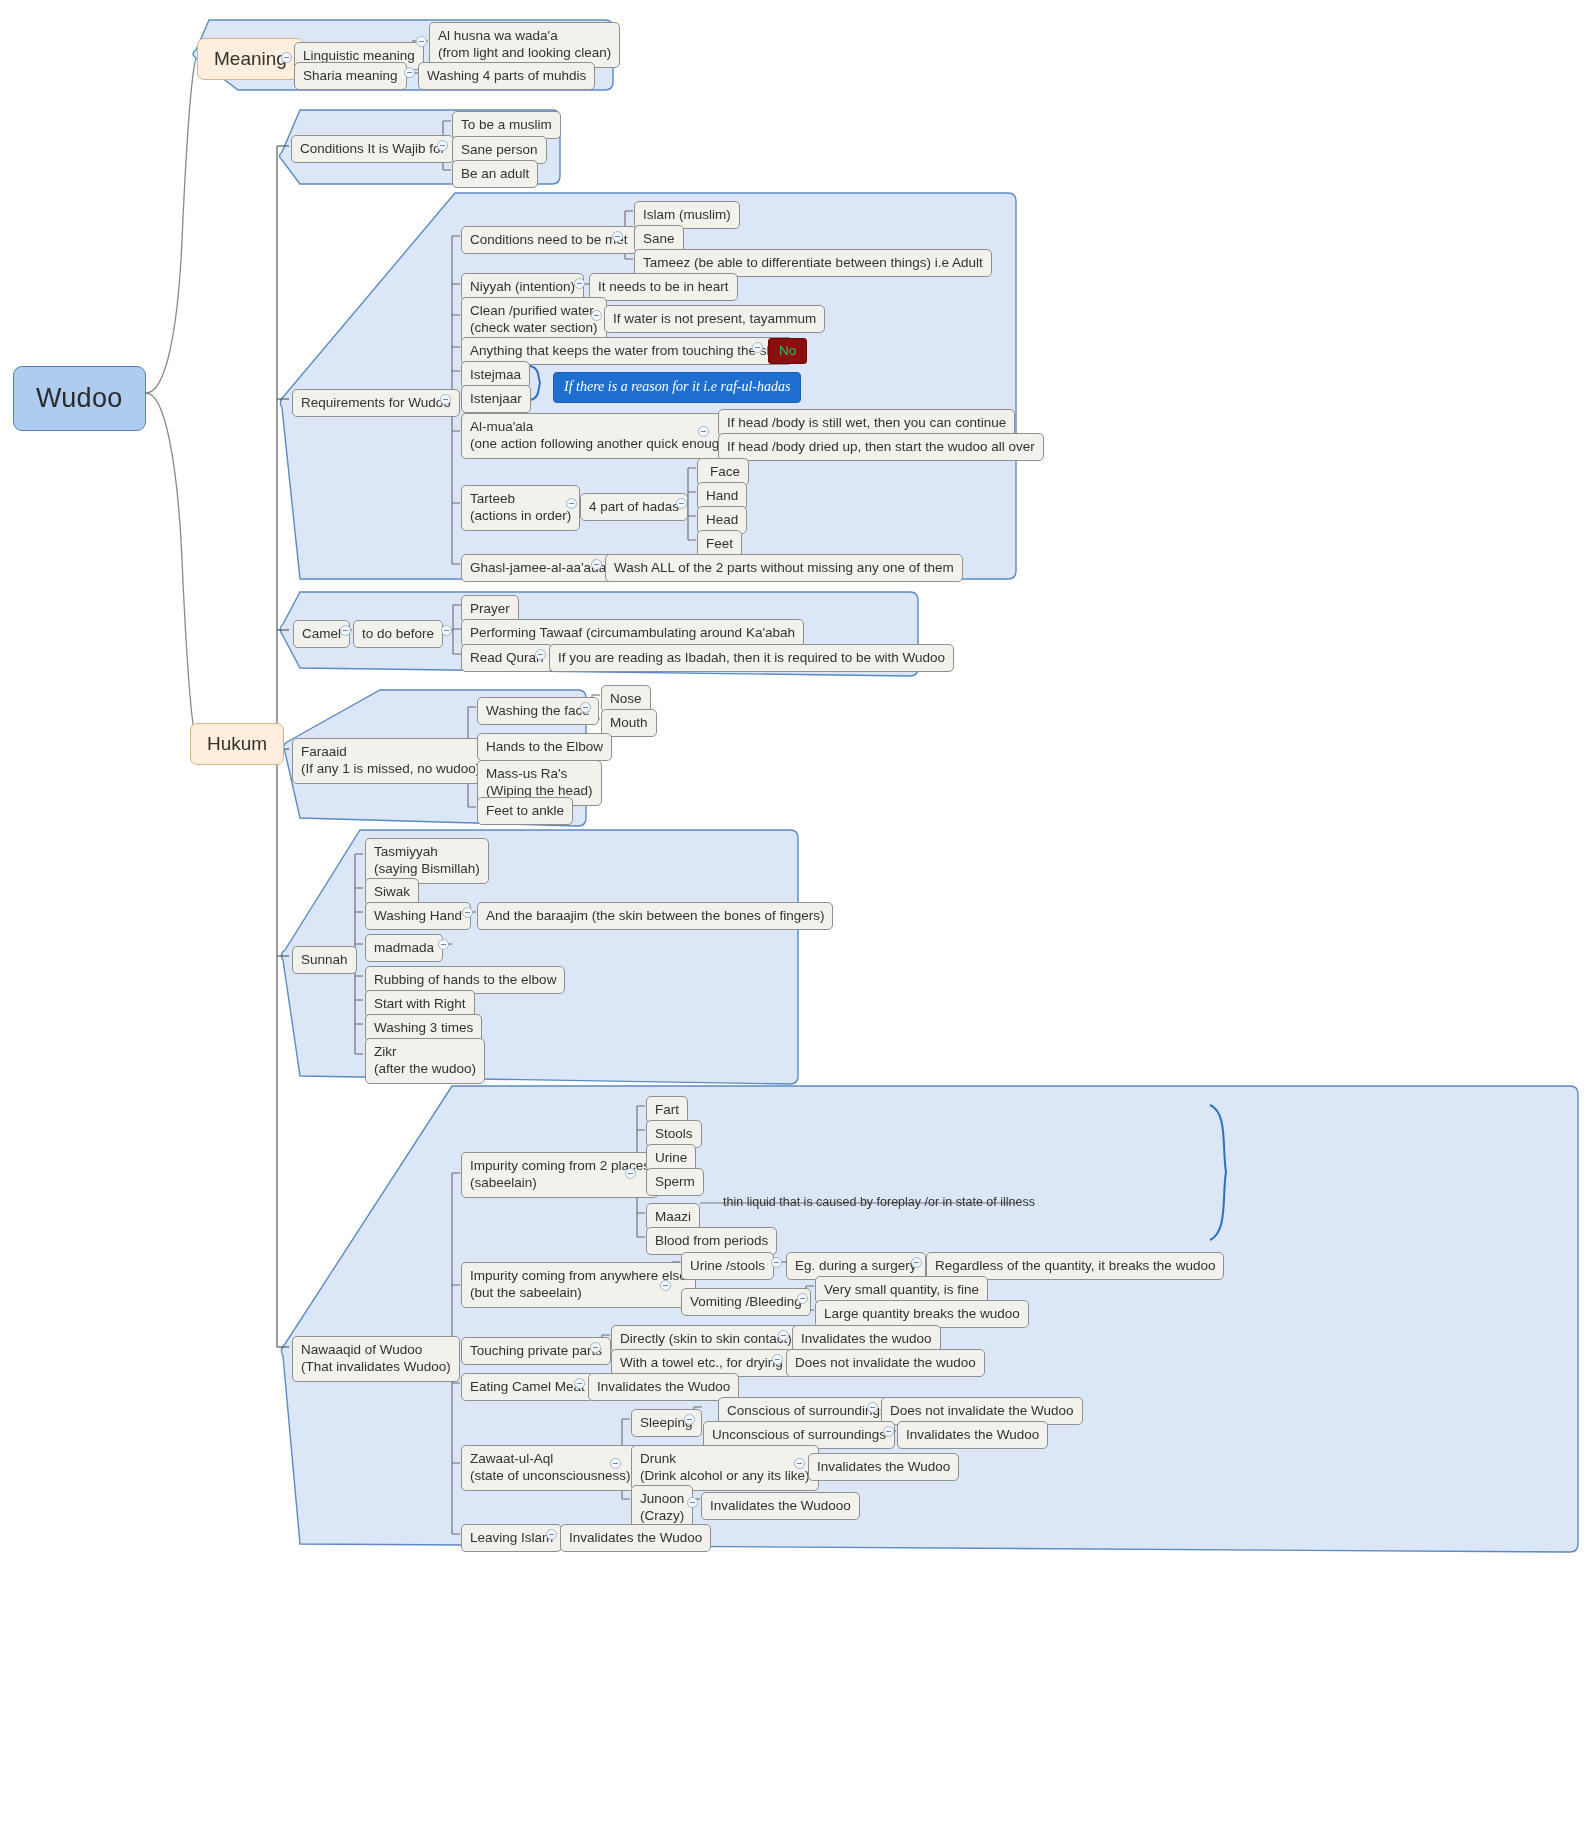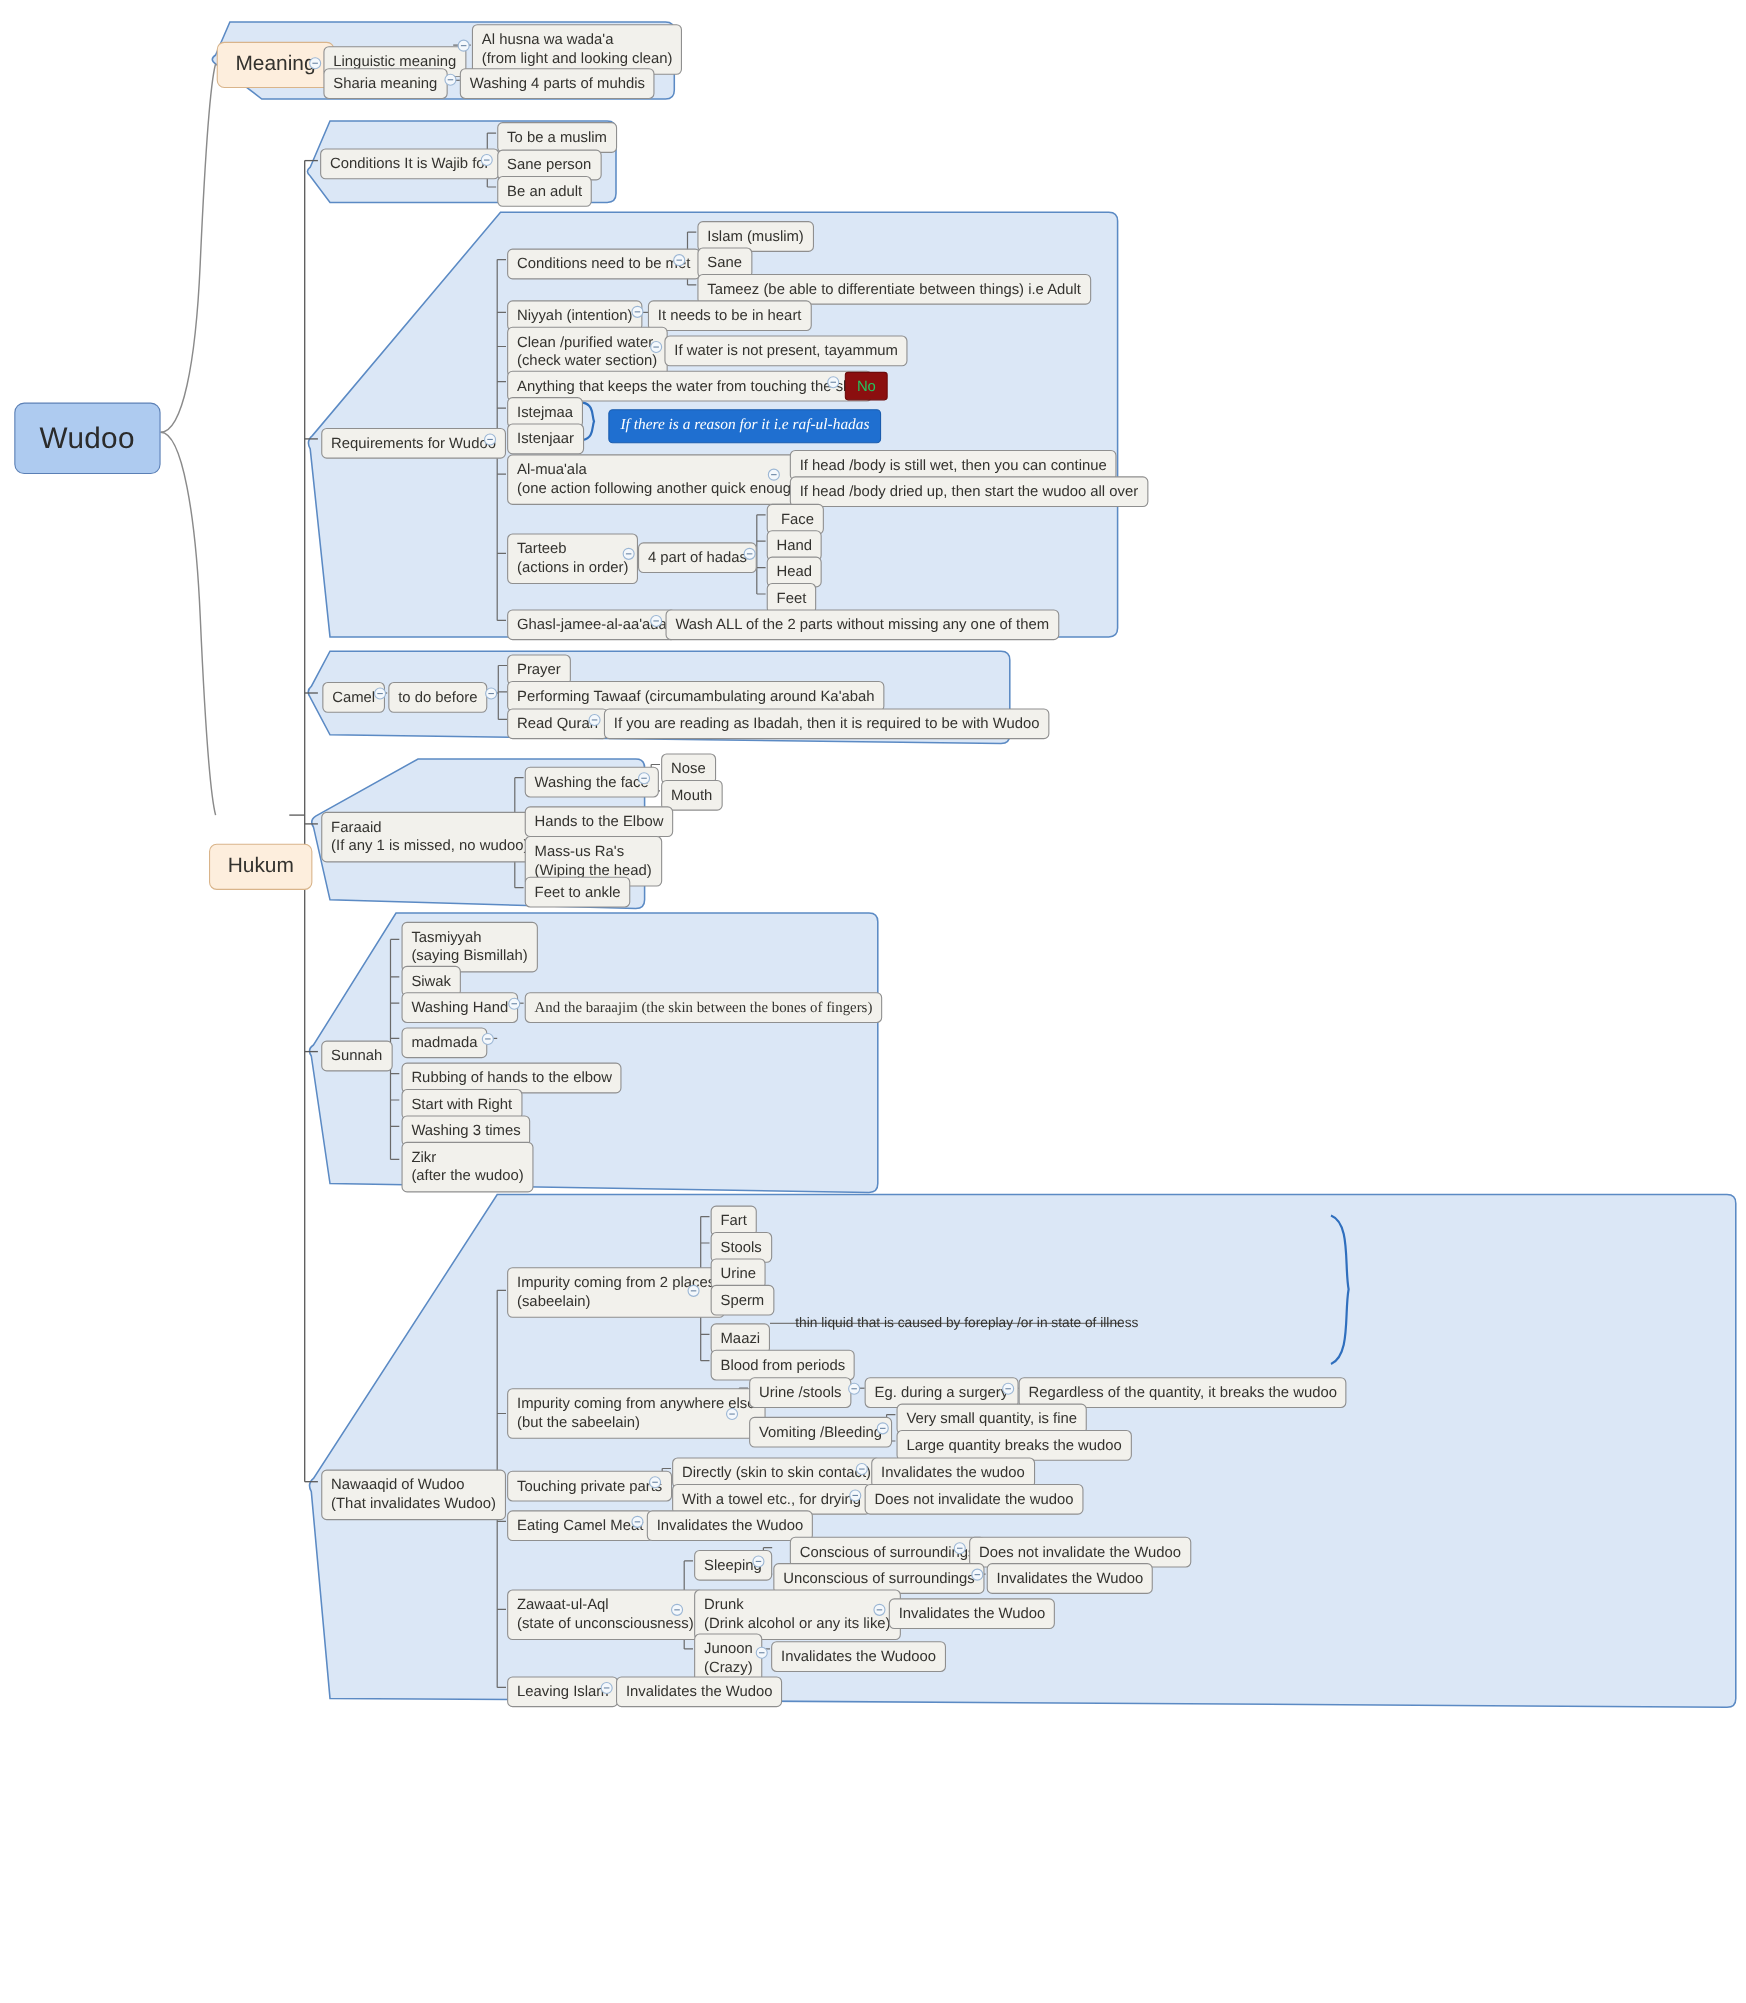--- a/index.html
+++ b/index.html
@@ -208,21 +208,21 @@
 
     <g fill="none" stroke="#2f6fbe" stroke-width="2">
       <path d="M530,366 C540,368 538,378 540,383 C538,388 540,398 530,400"></path>
       <path d="M1210,1105 C1228,1112 1222,1150 1226,1172 C1222,1194 1228,1232 1210,1240"></path>
     </g>
   </svg>
 
   <div class="node root" style="left:13px; top:366px;">Wudoo</div>
 
   <div class="node level1" style="left:197px; top:38px;">Meaning</div>
-  <div class="node level1" style="left:190px; top:723px;margin-top:44px;">Hukum</div>
+  <div class="node level1" style="left:190px; top:723px;">Hukum</div>
 
   <div class="node" style="left:294px; top:42px;">Linguistic meaning</div>
   <div class="node" style="left:429px; top:22px;">Al husna wa wada'a
 (from light and looking clean)</div>
   <div class="node" style="left:294px; top:62px;">Sharia meaning</div>
   <div class="node" style="left:418px; top:62px;">Washing 4 parts of muhdis</div>
   <span class="collapse" style="left:281px; top:52px;"></span>
   <span class="collapse" style="left:416px; top:36px;"></span>
   <span class="collapse" style="left:404px; top:67px;"></span>
 
@@ -297,21 +297,21 @@
   <div class="node" style="left:477px; top:760px;">Mass-us Ra's
 (Wiping the head)</div>
   <div class="node" style="left:477px; top:797px;">Feet to ankle</div>
   <span class="collapse" style="left:580px; top:702px;"></span>
 
   <div class="node" style="left:292px; top:946px;">Sunnah</div>
   <div class="node" style="left:365px; top:838px;">Tasmiyyah
 (saying Bismillah)</div>
   <div class="node" style="left:365px; top:878px;">Siwak</div>
   <div class="node" style="left:365px; top:902px;">Washing Hand</div>
-  <div class="node" style="left:477px; top:902px;font-family:Liberation Serif, serif;">And the baraajim (the skin between the bones of fingers)</div>
+  <div class="node" style="left:477px; top:902px;">And the baraajim (the skin between the bones of fingers)</div>
   <div class="node" style="left:365px; top:934px;">madmada</div>
   <div class="node" style="left:365px; top:966px;">Rubbing of hands to the elbow</div>
   <div class="node" style="left:365px; top:990px;">Start with Right</div>
   <div class="node" style="left:365px; top:1014px;">Washing 3 times</div>
   <div class="node" style="left:365px; top:1038px;">Zikr
 (after the wudoo)</div>
   <span class="collapse" style="left:462px; top:907px;"></span>
   <span class="collapse" style="left:438px; top:939px;"></span>
 
   <div class="node" style="left:292px; top:1336px;">Nawaaqid of Wudoo

